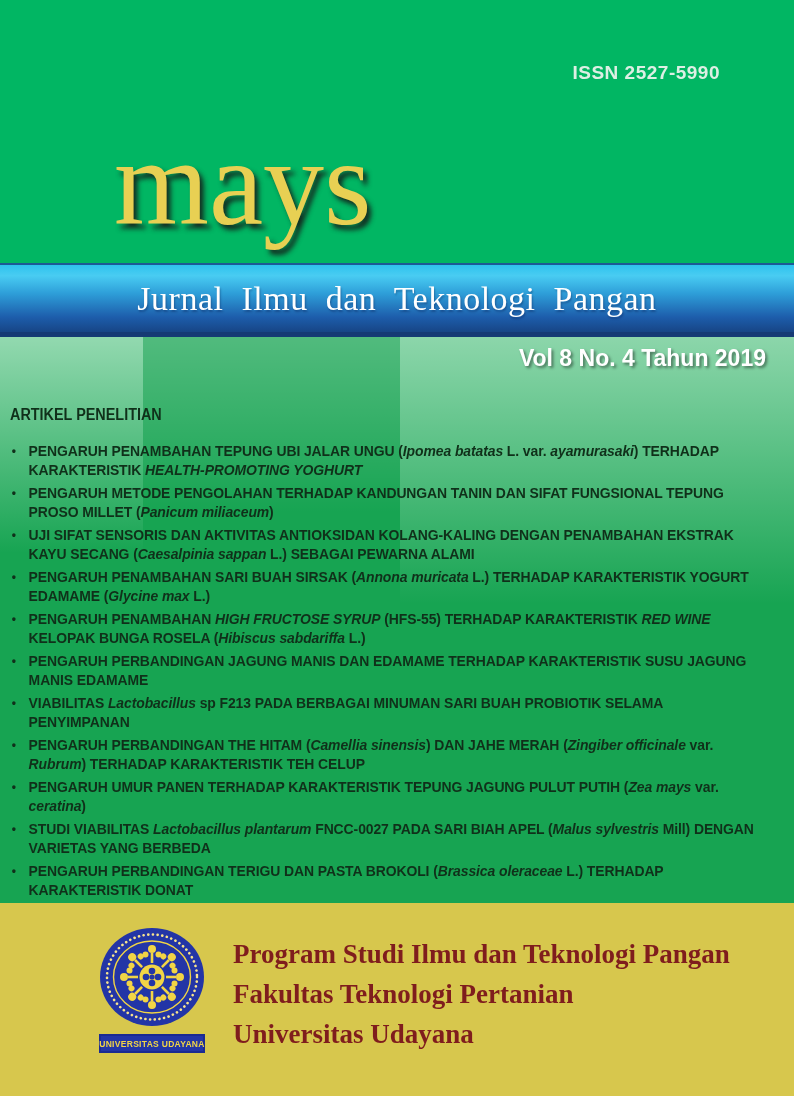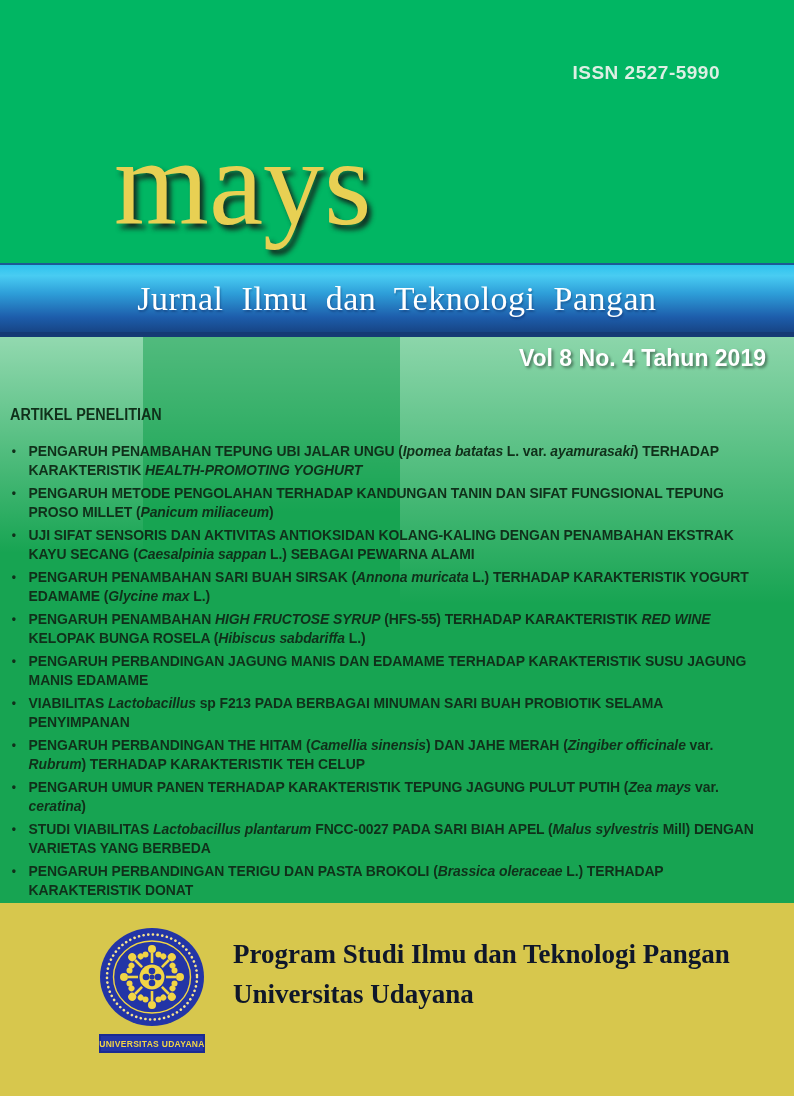--- a/index.html
+++ b/index.html
@@ -66,21 +66,21 @@
   .logo-block{position:absolute;left:99px;top:24px;width:106px;}
   .logo-caption{
     box-sizing:border-box;margin-top:3px;width:106px;height:19px;
     background:#2335a6;border:2px solid #1b2b92;
     display:flex;align-items:center;justify-content:center;
     font-size:8.5px;font-weight:bold;letter-spacing:.3px;color:#f2d545;white-space:nowrap;
   }
   .footer-text{position:absolute;left:233px;top:31px;}
   .footer-line{
     font-family:"Liberation Serif",serif;font-weight:bold;
-    font-size:27px;line-height:40px;color:#0f172a;
+    font-size:27px;line-height:40px;color:#7f1d1d;
   }
 </style>
 </head>
 <body>
 
 <div class="page">
 
   <div class="top-section">
     <div class="issn">ISSN 2527-5990</div>
   </div>
@@ -142,17 +142,18 @@
           <circle cx="6" cy="0" r="3.3"></circle>
           <circle cx="0" cy="6" r="3.3"></circle>
           <circle cx="-6" cy="0" r="3.3"></circle>
           <circle cx="0" cy="0" r="2.6"></circle>
         </g>
       </svg>
       <div class="logo-caption">UNIVERSITAS UDAYANA</div>
     </div>
     <div class="footer-text">
       <div class="footer-line">Program Studi Ilmu dan Teknologi Pangan</div>
+      <div class="footer-line">Fakultas Teknologi Pertanian</div>
       <div class="footer-line">Universitas Udayana</div>
     </div>
   </div>
 
 </div>
 
 </body></html>

